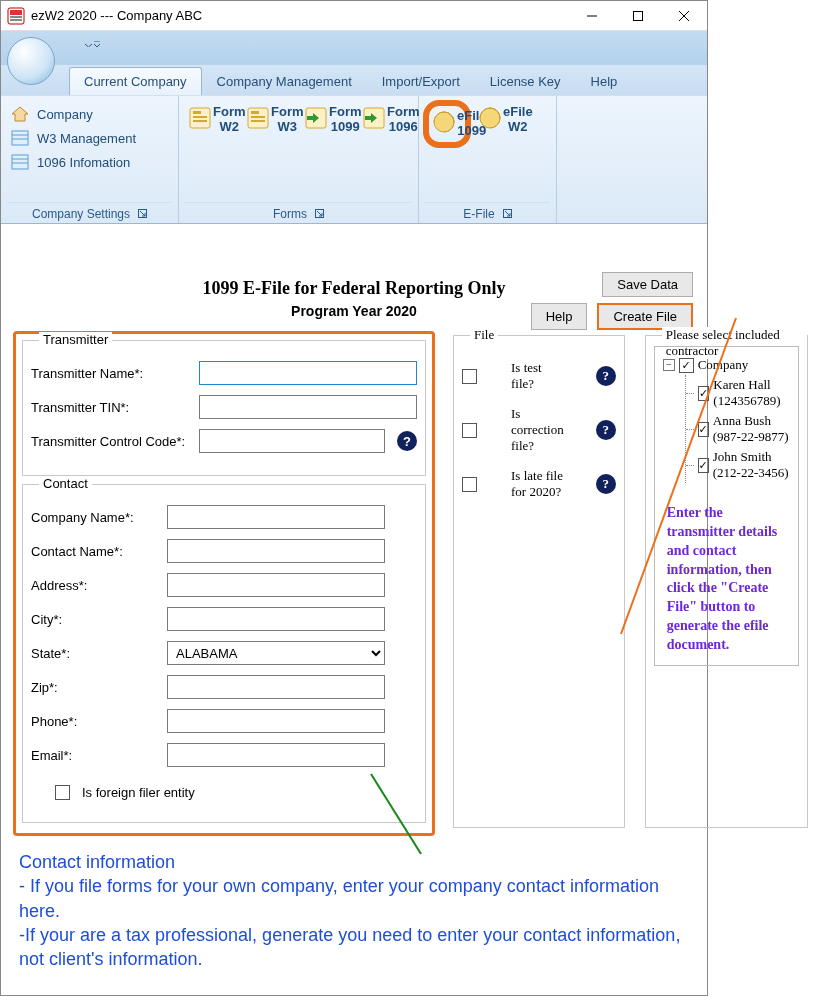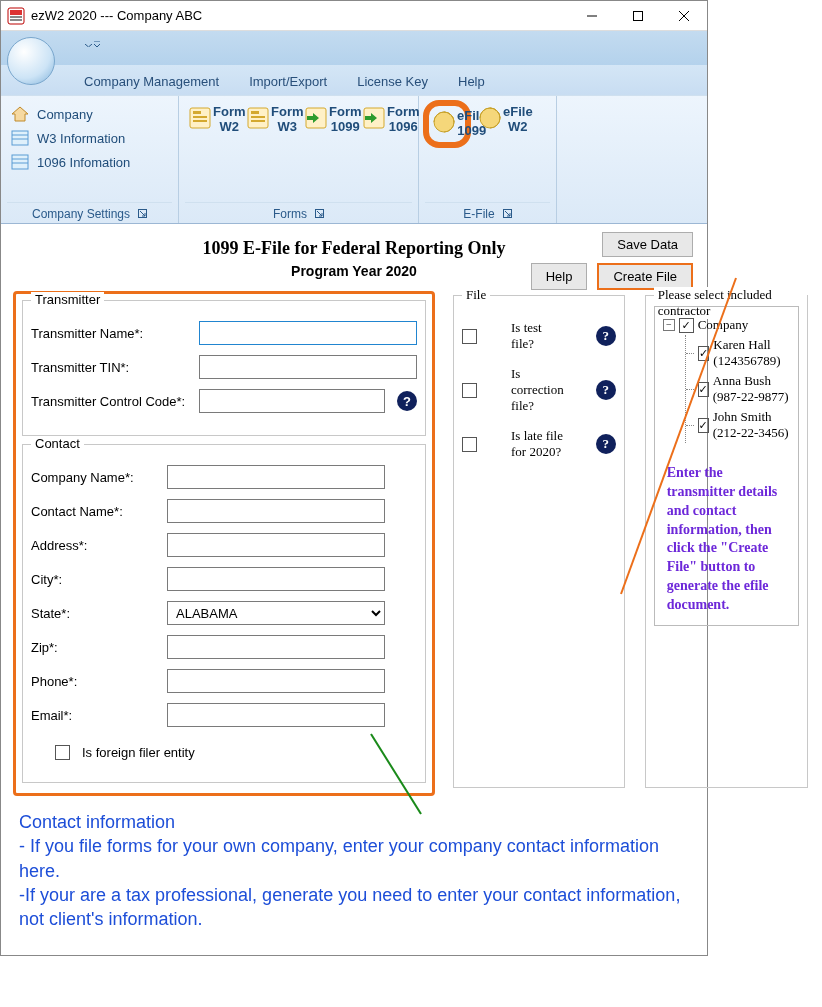--- a/index.html
+++ b/index.html
@@ -128,20 +128,21 @@
   .efile-highlight {
     border: 6px solid #ec6f1a;
     border-radius: 16px;
     padding: 2px 2px;
     margin: -4px;
   }
   
   .content {
     padding: 14px 12px 24px 12px;
     position: relative;
+    margin-top: 40px;
   }
   .page-title { text-align: center; font-weight: bold; font-size: 18px; font-family: "Times New Roman", serif; }
   .page-subtitle { text-align: center; font-weight: bold; font-size: 14px; margin-top: 4px; }
   .top-buttons {
     position: absolute;
     right: 14px;
     top: 8px;
     display: flex; flex-direction: column; align-items: flex-end; gap: 6px;
   }
   .btn {
@@ -157,21 +158,21 @@
   .left-col { width: 440px; border: 3px solid #ec6f1a; border-radius: 4px; padding: 2px; }
   .right-col { flex: 1; display: flex; flex-direction: row; gap: 12px; font-family: Liberation Serif, serif; }
   .fieldset {
     border: 1px solid #c8c8c8;
     margin: 4px 4px 8px 4px;
     padding: 10px 8px 12px 8px;
     position: relative;
   }
   .legend {
     position: absolute;
-    top: -9px; left: 8px;
+    top: -9px; left: 16px;
     background: #fff;
     padding: 0 4px;
     font-size: 13px;
   }
   .form-row { display: flex; align-items: center; gap: 6px; margin: 10px 0; }
   .form-label { width: 162px; }
   .contact .form-label { width: 130px; }
   .form-input {
     flex: 1;
     border: 1px solid #7a7a7a;
@@ -282,20 +283,21 @@
         <svg width="7" height="3">
             <polyline points="0,0 3.5,3 7,0" fill="none" stroke="#2a5a8a"></polyline>
           </svg>
         <svg width="6" height="8">
             <polyline points="0,0 6,0" stroke="#2a5a8a"></polyline>
             <polyline points="0,3 3,6 6,3" fill="none" stroke="#2a5a8a"></polyline>
           </svg>
       </span>
     </div>
     <div class="tabbar">
+      <div class="tab active">Current Company</div>
       <div class="tab">Company Management</div>
       <div class="tab">Import/Export</div>
       <div class="tab">License Key</div>
       <div class="tab">Help</div>
     </div>
     <div class="ribbon-body">
 
       <div class="ribbon-group" style="width:178px">
         <div class="ribbon-group-body">
           <div class="side-list">
@@ -308,21 +310,21 @@
               <span>Company</span>
             </div>
             <div class="side-item">
               <span class="side-icon">
                 <svg width="18" height="16">
                     <rect x="1" y="1" width="16" height="14" fill="#dff0fb" stroke="#5a9cd4"></rect>
                     <line x1="1" y1="5" x2="17" y2="5" stroke="#5a9cd4"></line>
                     <line x1="1" y1="9" x2="17" y2="9" stroke="#5a9cd4"></line>
                   </svg>
               </span>
-              <span>W3 Information</span>
+              <span>W3 Management</span>
             </div>
             <div class="side-item">
               <span class="side-icon">
                 <svg width="18" height="16">
                     <rect x="1" y="1" width="16" height="14" fill="#dff0fb" stroke="#5a9cd4"></rect>
                     <line x1="1" y1="5" x2="17" y2="5" stroke="#5a9cd4"></line>
                     <line x1="1" y1="9" x2="17" y2="9" stroke="#5a9cd4"></line>
                   </svg>
               </span>
               <span>1096 Infomation</span>

